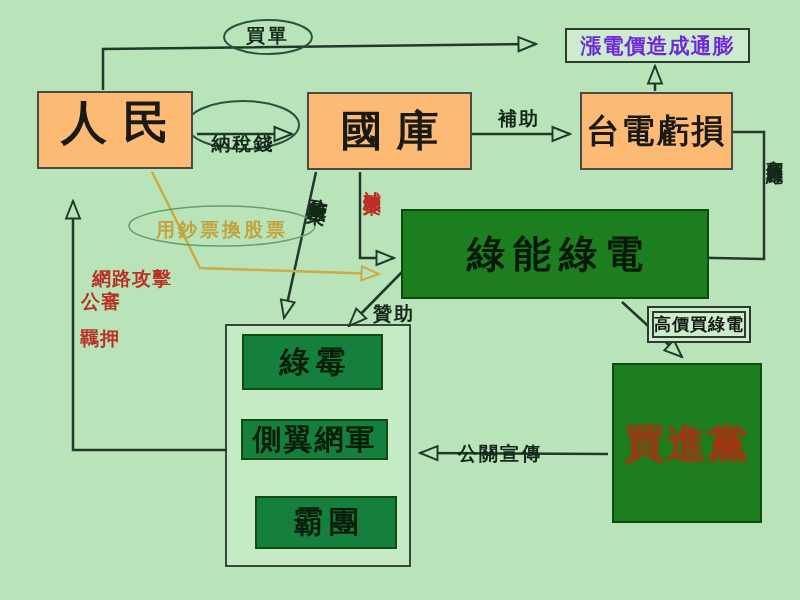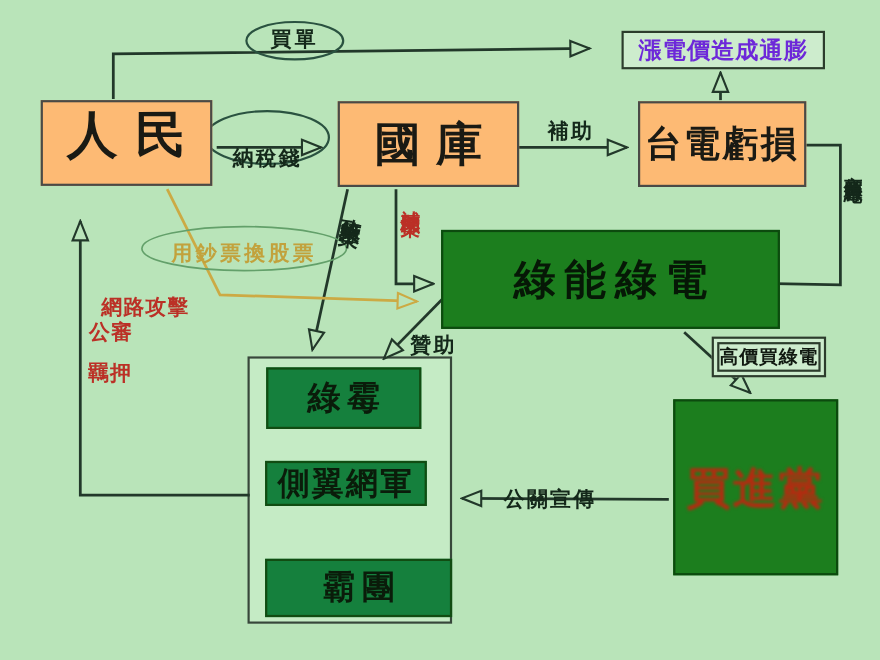--- a/index.html
+++ b/index.html
@@ -91,21 +91,21 @@
   </div>
 
   <div class="box mgreen" style="left:242px;top:334px;width:141px;height:56px;font-size:30px;letter-spacing:6px;text-indent:6px;">
     <span>綠霉</span>
   </div>
 
   <div class="box mgreen" style="left:241px;top:419px;width:147px;height:41px;font-size:29px;letter-spacing:2px;">
     <span>側翼網軍</span>
   </div>
 
-  <div class="box mgreen" style="left:241px;top:496px;width:170px;height:53px;font-size:30px;letter-spacing:6px;text-indent:6px;margin-top:12px;">
+  <div class="box mgreen" style="left:255px;top:496px;width:142px;height:53px;font-size:30px;letter-spacing:6px;text-indent:6px;">
     <span>霸團</span>
   </div>
 
   <div class="box dgreen" style="left:612px;top:363px;width:150px;height:160px;">
     <span class="blurred">買進黨</span>
   </div>
 
   <div class="dblbox" style="left:647px;top:306px;width:104px;height:37px;">
     <div class="inner">高價買綠電</div>
   </div>

